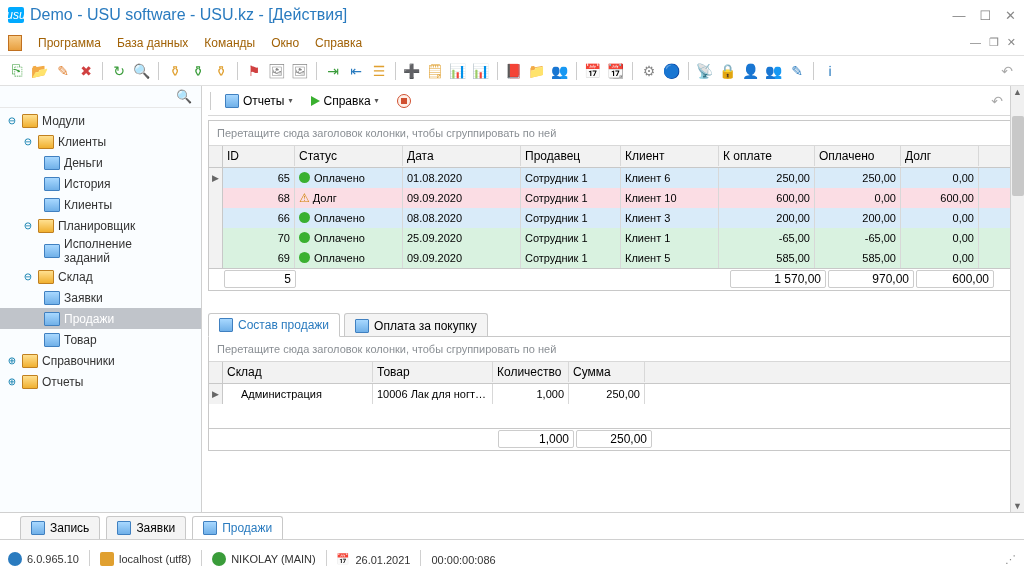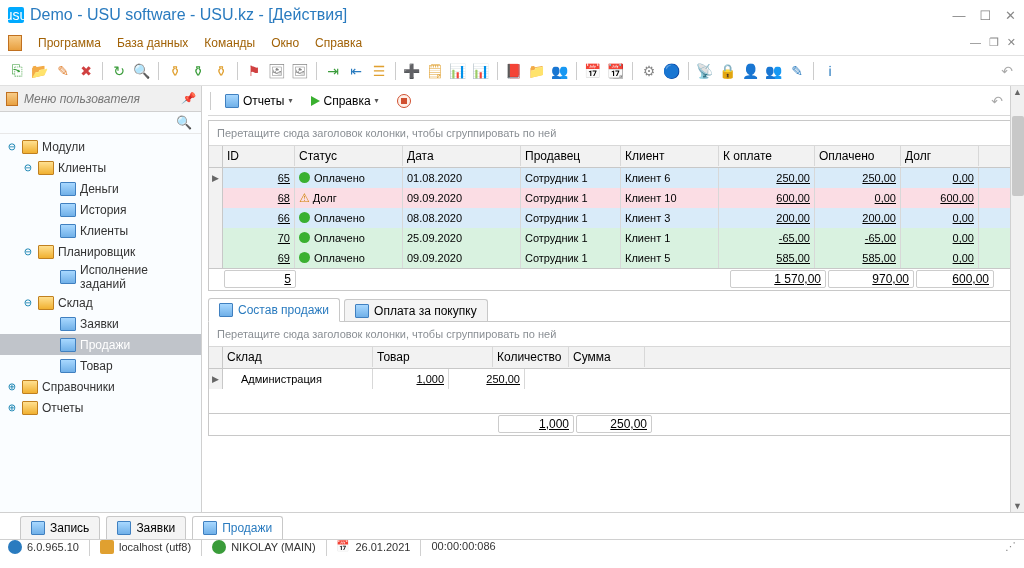--- a/index.html
+++ b/index.html
@@ -1,18 +1,18 @@
 <!DOCTYPE html>
 <html><head>
 <meta charset="utf-8">
 <style>
   * { box-sizing: border-box; margin: 0; padding: 0; font-family: "Segoe UI", Tahoma, sans-serif; }
   body { width: 1024px; height: 568px; background: #fff; font-size: 12px; overflow: hidden; position: relative; }
   .titlebar { height: 30px; display: flex; align-items: center; padding: 0 8px; }
-  .titlebar .logo { width: 16px; height: 16px; background: #00aaff; color: #fff; font-size: 14px; display: flex; align-items: center; justify-content: center; border-radius: 2px; margin-right: 6px; }
+  .titlebar .logo { width: 16px; height: 16px; background: #00aaff; color: #fff; font-size: 12px; display: flex; align-items: center; justify-content: center; border-radius: 2px; margin-right: 6px; font-style: italic; }
   .titlebar .title { color: #2a7bbf; font-size: 16px; font-weight: 400; flex: 1; }
   .titlebar .winctl { display: flex; gap: 14px; }
   .titlebar .winctl span { color: #888; font-size: 13px; cursor: pointer; }
   .menubar { height: 26px; display: flex; align-items: center; padding: 0 8px; border-bottom: 1px solid #e0e0e0; gap: 4px; }
   .menubar .book { width: 14px; height: 16px; background: linear-gradient(#f8cc88,#e8a040); border: 1px solid #c07020; margin-right: 6px; }
   .menubar .mi { padding: 2px 6px; cursor: pointer; font-size: 12px; color: #a16207; }
   .menubar .rctl { margin-left: auto; display: flex; gap: 8px; color: #888; font-size: 11px; }
   .menubar .rctl span { cursor: pointer; }
   .toolbar1 { height: 30px; display: flex; align-items: center; padding: 0 8px; gap: 5px; border-bottom: 1px solid #e0e0e0; }
   .tico { width: 18px; height: 18px; display: flex; align-items: center; justify-content: center; cursor: pointer; font-size: 14px; }
@@ -25,21 +25,21 @@
   .searchbar { height: 22px; padding: 2px 8px; display: flex; justify-content: flex-end; align-items: center; border-bottom: 1px solid #e8e8e8; }
   .searchbar .mg { color: #0088cc; font-size: 13px; }
   .tree { flex: 1; overflow: auto; padding: 2px 0; }
   .tn { display: flex; align-items: center; height: 21px; padding-left: 6px; cursor: pointer; font-size: 12px; color: #333; }
   .tn .caret { width: 12px; text-align: center; color: #0077aa; font-size: 10px; }
   .tn .fico { width: 16px; height: 14px; margin: 0 4px; }
   .folder { background: linear-gradient(#ffe090,#f0b030); border: 1px solid #c08020; border-radius: 1px; }
   .doc { background: linear-gradient(#a8d8ff,#70b0e8); border: 1px solid #4080c0; border-radius: 1px; }
   .tn.sel { background: #c0c4ca; color: #fff; }
   .ind1 { padding-left: 22px; }
-  .ind2 { padding-left: 44px; }
+  .ind2 { padding-left: 28px; }
   .content { flex: 1; display: flex; flex-direction: column; position: relative; padding-left: 6px; }
   .toolbar2 { height: 30px; display: flex; align-items: center; gap: 6px; border-bottom: 1px solid #d8d8d8; }
   .tbtn { display: flex; align-items: center; gap: 4px; padding: 2px 6px; cursor: pointer; font-size: 12px; }
   .tbtn .ico { width: 14px; height: 14px; display: inline-flex; }
   .tbtn .dd { font-size: 8px; color: #555; }
   .play { width: 0; height: 0; border-left: 9px solid #3ab030; border-top: 5px solid transparent; border-bottom: 5px solid transparent; }
   .stop { width: 14px; height: 14px; border: 1px solid #d05030; border-radius: 50%; position: relative; background: #fff0e8; }
   .stop::after { content: ""; position: absolute; left: 3px; top: 3px; width: 6px; height: 6px; background: #d05030; }
   .grid { border: 1px solid #c8c8c8; margin: 4px 8px 0 0; }
   .grouphint { padding: 6px 8px; color: #8a8f94; font-size: 11px; background: #fff; border-bottom: 1px solid #d8d8d8; }
@@ -47,43 +47,43 @@
   .gheader .cell, .grow .cell, .gsum .cell { border-right: 1px solid #d8d8d8; padding: 2px 4px; overflow: hidden; white-space: nowrap; text-overflow: ellipsis; height: 20px; display: flex; align-items: center; }
   .grow { display: flex; height: 20px; font-size: 11px; }
   .grow.blue { background: #d9ebf9; }
   .grow.pink { background: #fbdde4; }
   .grow.green { background: #d9f2e0; }
   .gsum { display: flex; height: 22px; border-top: 1px solid #c8c8c8; }
   .gsum .cell { background: #fff; border: 1px solid #ccc; border-radius: 2px; margin: 1px; height: 18px; }
   .chk::before { content: ""; width: 11px; height: 11px; display: inline-block; border-radius: 50%; background: #3ab030; margin-right: 4px; }
   .warn::before { content: "⚠"; color: #d08000; margin-right: 3px; font-size: 12px; }
   .rmark { width: 14px; min-width: 14px; background: #f2f2f2; border-right: 1px solid #c8c8c8; display: flex; align-items: center; justify-content: center; color: #666; font-size: 9px; }
-  .tabs2 { display: flex; gap: 4px; margin: 7px 8px 0 0; align-items: flex-end; }
+  .tabs2 { display: flex; gap: 4px; margin: 22px 8px 0 0; }
   .tab2 { display: flex; align-items: center; gap: 5px; padding: 4px 10px; background: #f4f4f4; border: 1px solid #c8c8c8; border-bottom: none; border-radius: 3px 3px 0 0; cursor: pointer; font-size: 12px; }
   .tab2.active { background: #fff; border-bottom: 1px solid #fff; position: relative; z-index: 2; color: #2a7bbf; }
   .tab2 .ti { width: 14px; height: 14px; }
   .right-scroll { position: absolute; right: 0; top: 0; width: 14px; height: 100%; background: #f0f0f0; border-left: 1px solid #d0d0d0; }
   .right-scroll .thumb { position: absolute; left: 1px; width: 12px; top: 30px; height: 80px; background: #c8c8c8; border-radius: 2px; }
   .right-scroll .arr { position: absolute; left: 2px; font-size: 9px; color: #666; }
   .right-scroll .au { top: 1px; } .right-scroll .ad { bottom: 1px; }
   .btmtabs { height: 28px; display: flex; align-items: flex-end; padding-left: 20px; gap: 6px; border-top: 1px solid #d0d0d0; border-bottom: 1px solid #d0d0d0; }
   .btab { display: flex; align-items: center; gap: 5px; padding: 4px 10px; border: 1px solid #c8c8c8; border-bottom: none; border-radius: 3px 3px 0 0; cursor: pointer; font-size: 12px; background: #f4f4f4; }
   .btab.active { background: #fff; color: #2a7bbf; }
   .btab .ti { width: 14px; height: 14px; }
-  .status { height: 26px; display: flex; align-items: flex-start; padding: 0 8px; gap: 10px; font-size: 11px; color: #333; }
+  .status { height: 26px; display: flex; align-items: flex-end; padding: 0 8px; gap: 10px; font-size: 11px; color: #333; }
   .status .si { display: flex; align-items: center; gap: 5px; }
   .status .siico { width: 14px; height: 14px; border-radius: 50%; }
   .status .sep2 { width: 1px; height: 16px; background: #d0d0d0; }
   .status .res { margin-left: auto; color: #888; }
   .num { justify-content: flex-end; }
   
   .c-id { width: 72px; } .c-st { width: 108px; } .c-dt { width: 118px; } .c-sl { width: 100px; } .c-cl { width: 98px; } .c-pay { width: 96px; } .c-paid { width: 86px; } .c-debt { width: 78px; }
   
   .s-wh { width: 150px; } .s-gd { width: 120px; } .s-qt { width: 76px; } .s-sm { width: 76px; }
-  .tr { text-align: right; width: 100%; text-decoration: underline; }
+  .tr { text-align: right; width: 100%; }
 </style>
 </head>
 <body>
 
 <div class="titlebar">
   <span class="logo">usu</span>
   <span class="title">Demo - USU software - USU.kz - [Действия]</span>
   <div class="winctl">
     <span>—</span>
     <span>☐</span>
@@ -147,25 +147,20 @@
   <span class="tico" style="color:#e08030">👥</span>
   <span class="tico" style="color:#2a7bbf">✎</span>
   <span class="sep"></span>
   <span class="tico" style="color:#2a7bbf">ℹ</span>
   <span class="tico" style="margin-left:auto;color:#aaa">↶</span>
 </div>
 
 <div class="main">
 
   <div class="sidebar">
-    <div class="sidehdr">
-      <span class="book2"></span>
-      <span>Меню пользователя</span>
-      <span class="pin">📌</span>
-    </div>
     <div class="searchbar">
         <span class="mg">🔍</span>
       </div>
     <div class="tree">
       <div class="tn">
           <span class="caret">⊖</span>
           <span class="fico folder"></span>
           <span>Модули</span>
         </div>
       <div class="tn ind1">
@@ -399,20 +394,23 @@
         <div class="cell s-wh">Склад</div>
         <div class="cell s-gd">Товар</div>
         <div class="cell s-qt">Количество</div>
         <div class="cell s-sm">Сумма</div>
       </div>
       <div class="grow">
         <div class="rmark">▶</div>
         <div class="cell s-wh" style="padding-left:18px">
             <span>Администрация</span>
           </div>
+        <div class="cell s-gd">
+            <span>10006 Лак для ногт…</span>
+          </div>
         <div class="cell s-qt num">
             <span class="tr">1,000</span>
           </div>
         <div class="cell s-sm num">
             <span class="tr">250,00</span>
           </div>
       </div>
       <div style="height:24px"></div>
       <div class="gsum">
         <div class="rmark" style="background:#fff;border:none"></div>

